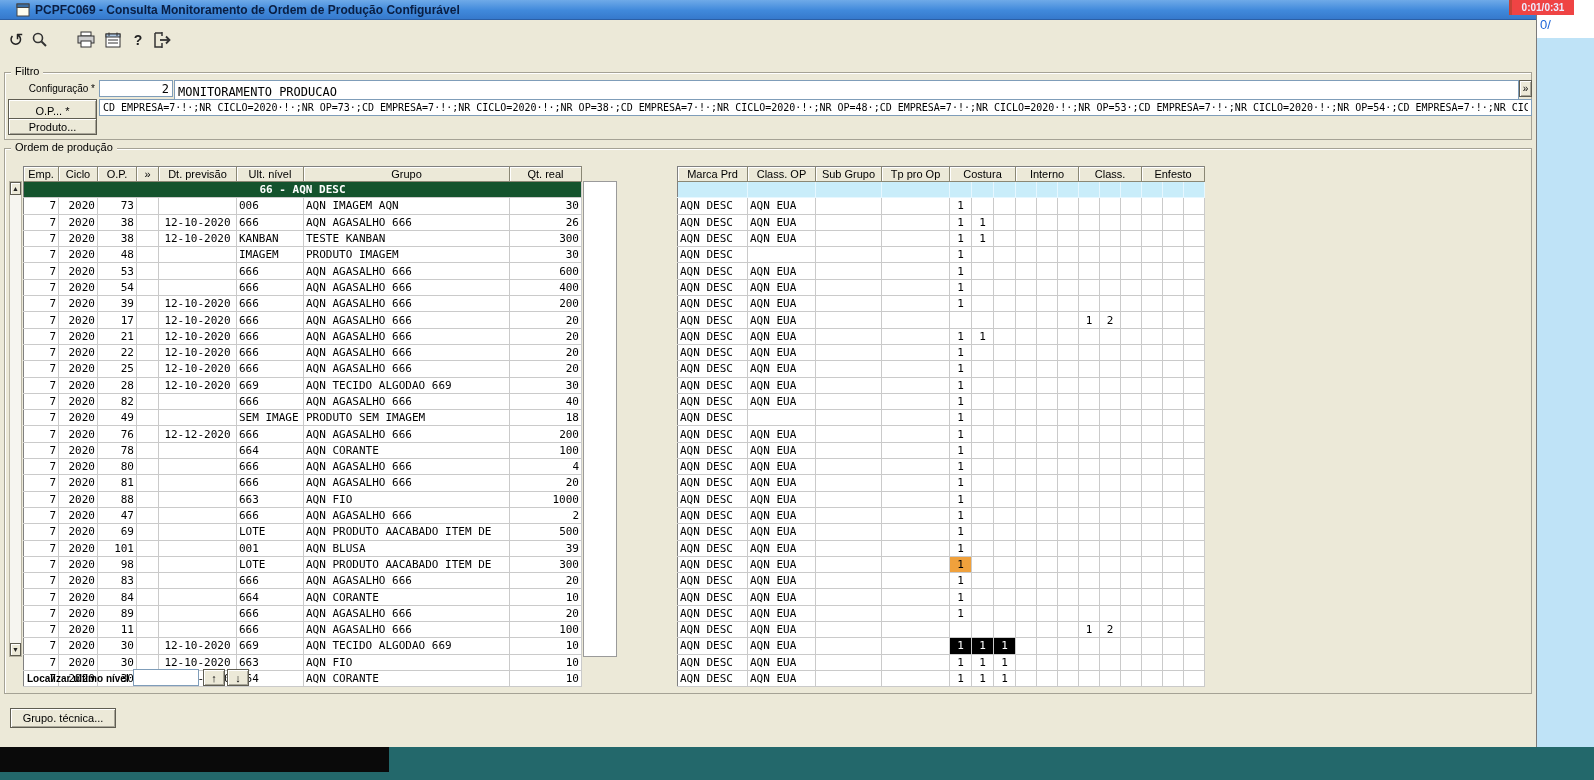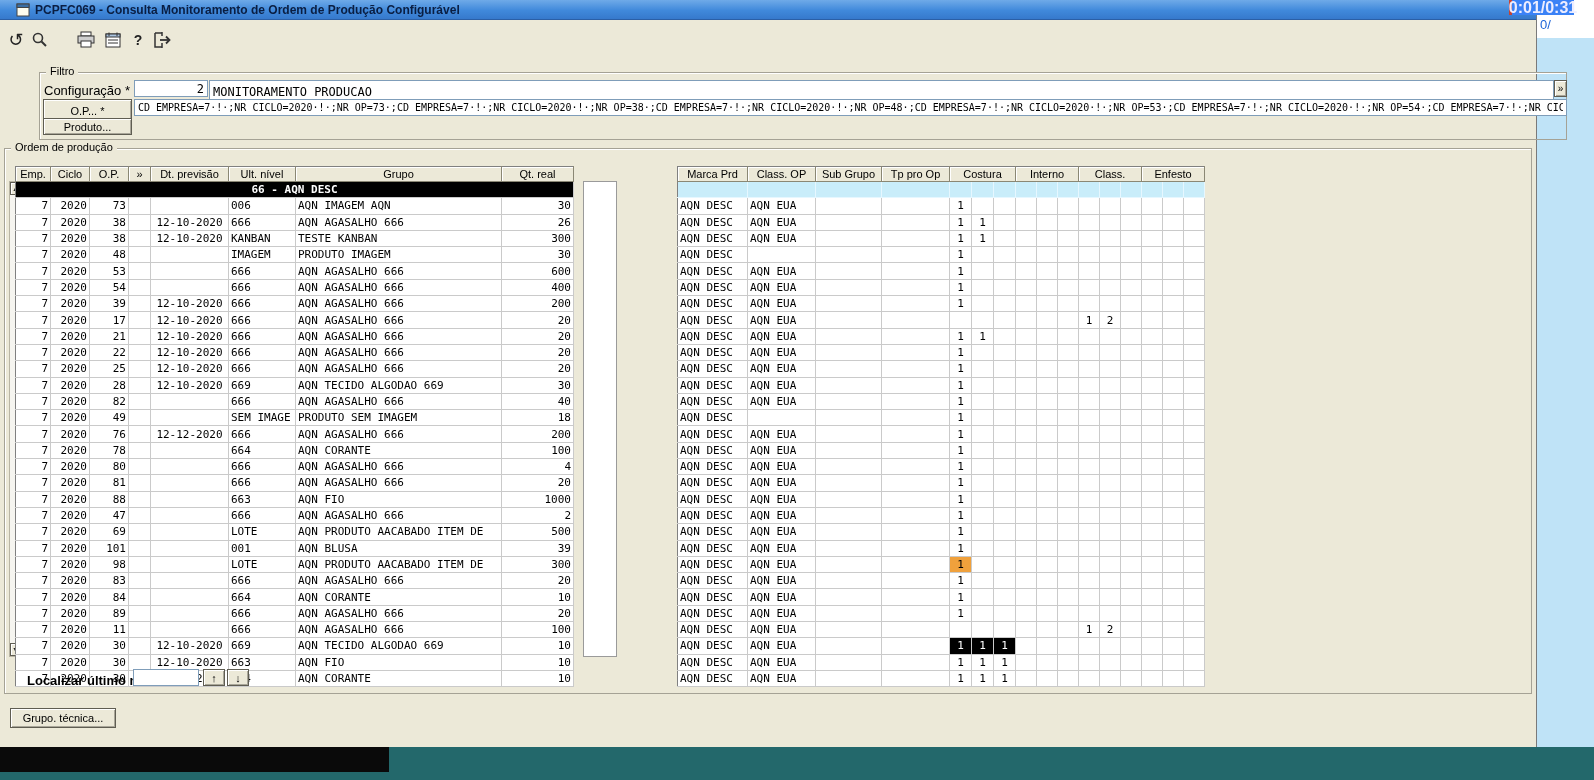--- a/index.html
+++ b/index.html
@@ -5,22 +5,22 @@
   html,body{margin:0;padding:0;}
   body{width:1594px;height:780px;position:relative;overflow:hidden;
        font-family:"Liberation Sans",sans-serif;background:#23686B;}
 
   
   .desktop-bottom{position:absolute;left:0;top:747px;width:1594px;height:33px;background:#23686B;}
   .desktop-bottom-black{position:absolute;left:0;top:747px;width:389px;height:25px;background:#0a0a0a;}
   .side-strip{position:absolute;left:1537px;top:0;width:57px;height:747px;background:#BFE3F7;}
   .side-strip .white-top{position:absolute;left:0;top:0;width:100%;height:38px;background:#ffffff;}
   .side-counter{position:absolute;left:3px;top:17px;color:#1E64D8;font-size:13px;}
-  .timer{position:absolute;left:1509px;top:0;width:62px;height:15px;background:#3b82f6;
-         border-left:3px solid #C44336;color:#EDEDFF;font-size:16px;font-weight:bold;
+  .timer{position:absolute;left:1509px;top:0;width:62px;height:15px;background:#ef4444;
+         border-left:3px solid #C44336;color:#EDEDFF;font-size:10px;font-weight:bold;
          display:flex;align-items:center;justify-content:center;z-index:50;}
 
   
   .window{position:absolute;left:0;top:0;width:1537px;height:747px;background:#ECE9D8;
           border-right:1px solid #7a7a7a;box-sizing:border-box;}
   .titlebar{position:absolute;left:0;top:0;width:100%;height:20px;
             background:linear-gradient(180deg,#6FAAE8 0%,#4089DB 55%,#3679CC 100%);
             border-bottom:1px solid #2B5FA6;display:flex;align-items:center;gap:5px;
             padding:0 16px;box-sizing:border-box;}
   .titletext{font-size:12px;font-weight:bold;color:#0A1E42;white-space:nowrap;}
@@ -35,34 +35,34 @@
   .gbox{position:absolute;border:1px solid #A5A295;box-shadow:inset 1px 1px 0 #FFFFFF;
         box-sizing:border-box;}
   .gbox-label{position:absolute;top:-8px;left:6px;background:#ECE9D8;padding:0 4px;
               font-size:11px;color:#000;}
   .btn{position:absolute;box-sizing:border-box;background:#ECE9D8;border:1px solid #5f5d52;
        box-shadow:inset 1px 1px 0 #FFFFFF,inset -1px -1px 0 #A9A699;font-size:11px;
        font-family:"Liberation Sans",sans-serif;display:flex;align-items:center;
        justify-content:center;cursor:default;padding:0;}
   .input{position:absolute;box-sizing:border-box;background:#fff;border:1px solid #7F9DB9;
          font-size:12px;padding:0 3px;font-family:"DejaVu Sans Mono",monospace;outline:none;}
-  .lbl{position:absolute;font-size:13px;color:#000;}
+  .lbl{position:absolute;font-size:10px;color:#000;}
 
   
   table.grid{border-collapse:collapse;table-layout:fixed;background:#fff;
              border:1px solid #808080;position:absolute;}
   .grid th{background:#ECE9D8;border-right:1px solid #8A8774;border-bottom:1px solid #8A8774;
            box-shadow:inset 1px 1px 0 #fff;font-weight:normal;font-size:11px;height:14px;
            padding:0 1px;white-space:nowrap;overflow:hidden;}
   .grid td{border-right:1px solid #CACACA;border-bottom:1px solid #CACACA;height:15.3px;
            padding:0 2px;font-family:"DejaVu Sans Mono",monospace;font-size:11px;
            white-space:nowrap;overflow:hidden;color:#000;}
   .grid td.r{text-align:right;}
   .grid td.c{text-align:center;padding:0;}
-  .grid tr.selrow td{background:#000000;color:#fff;font-weight:bold;text-align:center;margin-top:32px;}
+  .grid tr.selrow td{background:#14532d;color:#fff;font-weight:bold;text-align:center;margin-top:32px;}
   .grid tr.cyanrow td{background:#C9EDFA;border-color:#E6F7FF;}
   .grid td.orange{background:#F0A13C;}
   .grid td.black{background:#000;color:#fff;}
 
   .vscroll{position:absolute;width:13px;background:#F6F5F0;border:1px solid #B9B5A4;
            box-sizing:border-box;}
   .sbtn{position:absolute;left:0;width:11px;height:13px;background:#ECE9D8;
         border:1px solid #5f5d52;box-shadow:inset 1px 1px 0 #fff;box-sizing:border-box;
         font-size:7px;display:flex;align-items:center;justify-content:center;color:#222;}
 
@@ -123,40 +123,40 @@
       </div>
     <div class="tbtn" style="left:150px">
       <svg width="20" height="18" viewBox="0 0 20 18">
           <path d="M3 2 h7 M3 2 v14 h7 M10 1 v4 M10 12 v5" fill="none" stroke="#333" stroke-width="1.5"></path>
           <line x1="8" y1="9" x2="17" y2="9" stroke="#333" stroke-width="1.8"></line>
           <path d="M14 5.5 L17.5 9 L14 12.5" fill="none" stroke="#333" stroke-width="1.8"></path>
         </svg>
     </div>
   </div>
 
-  <div class="gbox" style="left:4px;top:72px;width:1528px;height:68px;margin-left:35px;">
+  <div class="gbox" style="left:4px;top:72px;width:1528px;height:68px;">
     <span class="gbox-label">Filtro</span>
     <span class="lbl" style="left:0;top:10px;width:90px;text-align:right;">Configuração *</span>
     <input class="input" style="left: 94px; top: 7px; width: 74px; height: 17px; text-align: right;" value="2">
     <input class="input" style="left: 169px; top: 7px; width: 1345px; height: 23px;" value="MONITORAMENTO PRODUCAO">
     <button class="btn" style="left:1514px;top:7px;width:13px;height:17px;font-size:10px;">»</button>
     <button class="btn" style="left:3px;top:26px;width:89px;height:23px;">O.P... *</button>
     <input class="input" style="left: 94px; top: 26px; width: 1433px; height: 17px; font-size: 10px;" value="CD_EMPRESA=7·!·;NR_CICLO=2020·!·;NR_OP=73·;CD_EMPRESA=7·!·;NR_CICLO=2020·!·;NR_OP=38·;CD_EMPRESA=7·!·;NR_CICLO=2020·!·;NR_OP=48·;CD_EMPRESA=7·!·;NR_CICLO=2020·!·;NR_OP=53·;CD_EMPRESA=7·!·;NR_CICLO=2020·!·;NR_OP=54·;CD_EMPRESA=7·!·;NR_CICLO=2020·!·;NR_OP=57·">
     <button class="btn" style="left:3px;top:45px;width:89px;height:17px;">Produto...</button>
   </div>
 
   <div class="gbox" style="left:4px;top:148px;width:1528px;height:546px;">
     <span class="gbox-label">Ordem de produção</span>
 
     <div class="vscroll" style="left:4px;top:32px;height:476px;">
       <div class="sbtn" style="top:0;">▲</div>
       <div class="sbtn" style="bottom:0;">▼</div>
     </div>
 
-    <table class="grid" style="left:10px;top:17px;width:558px;">
+    <table class="grid" style="left:18px;top:17px;width:558px;">
       <colgroup>
         <col style="width:35px">
           <col style="width:39px">
           <col style="width:39px">
           <col style="width:22px">
         <col style="width:78px">
           <col style="width:67px">
           <col style="width:206px">
           <col style="width:72px">
       </colgroup>

